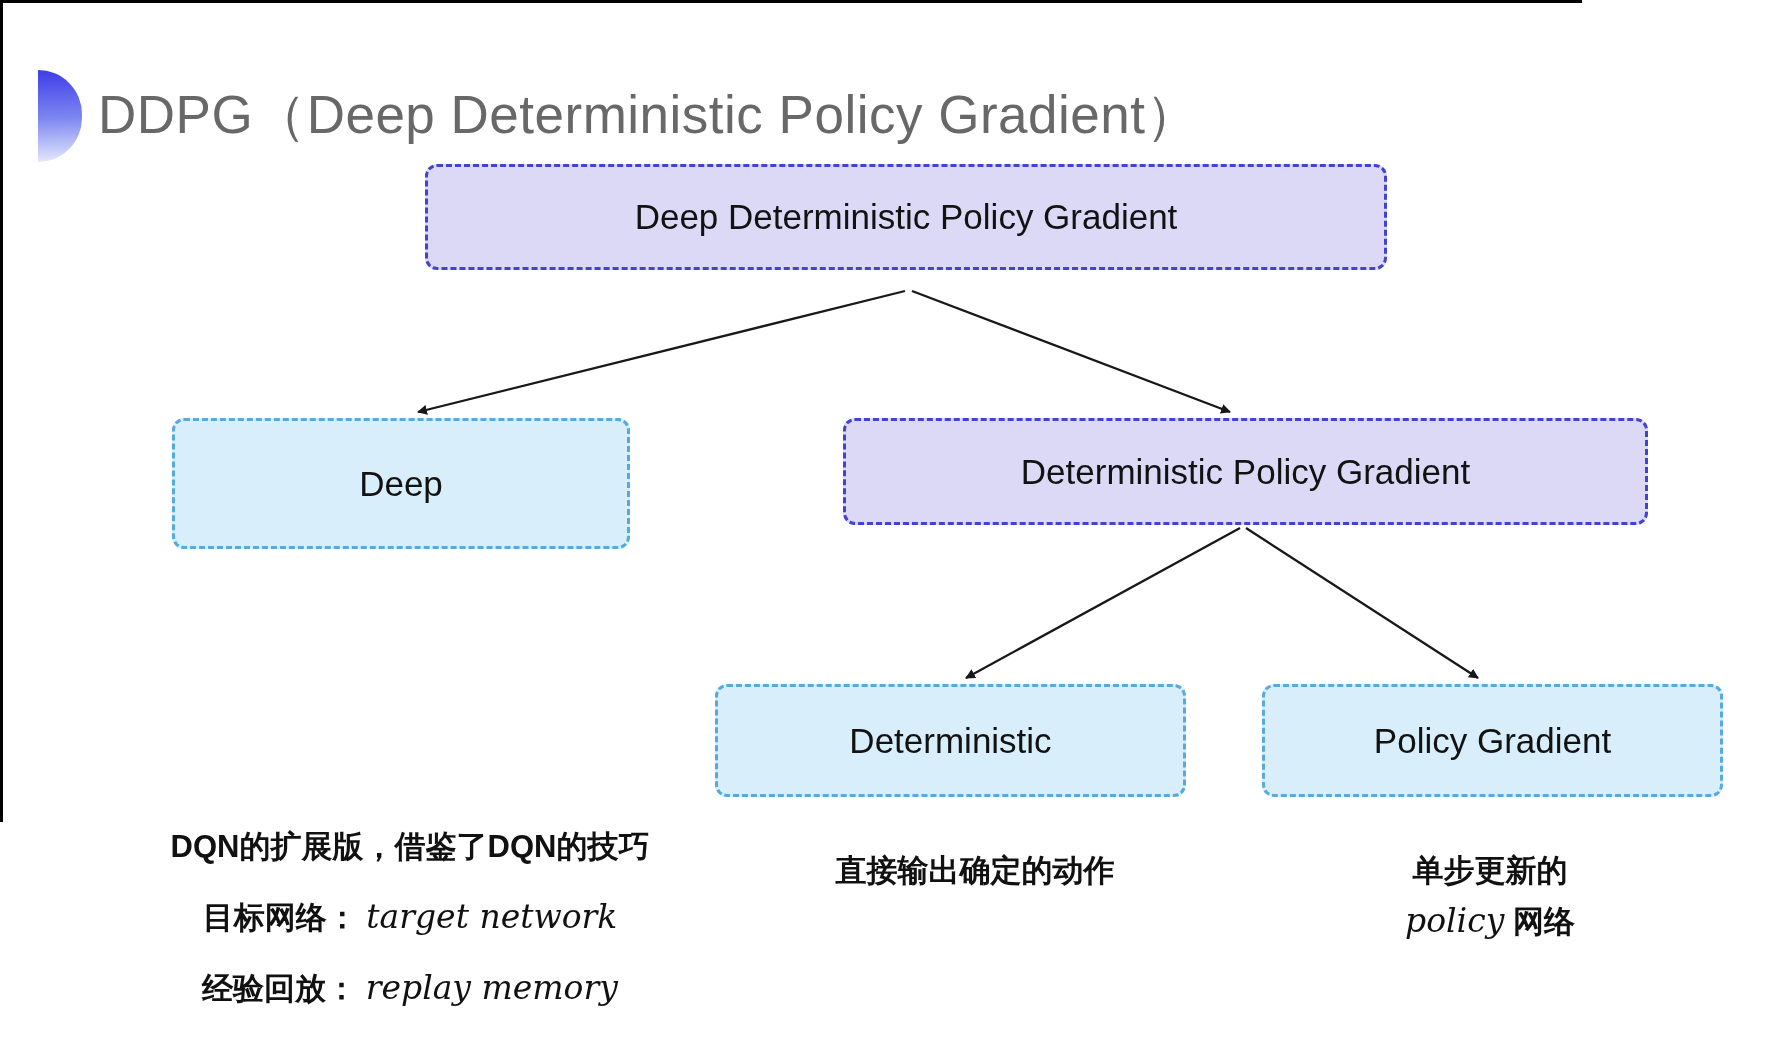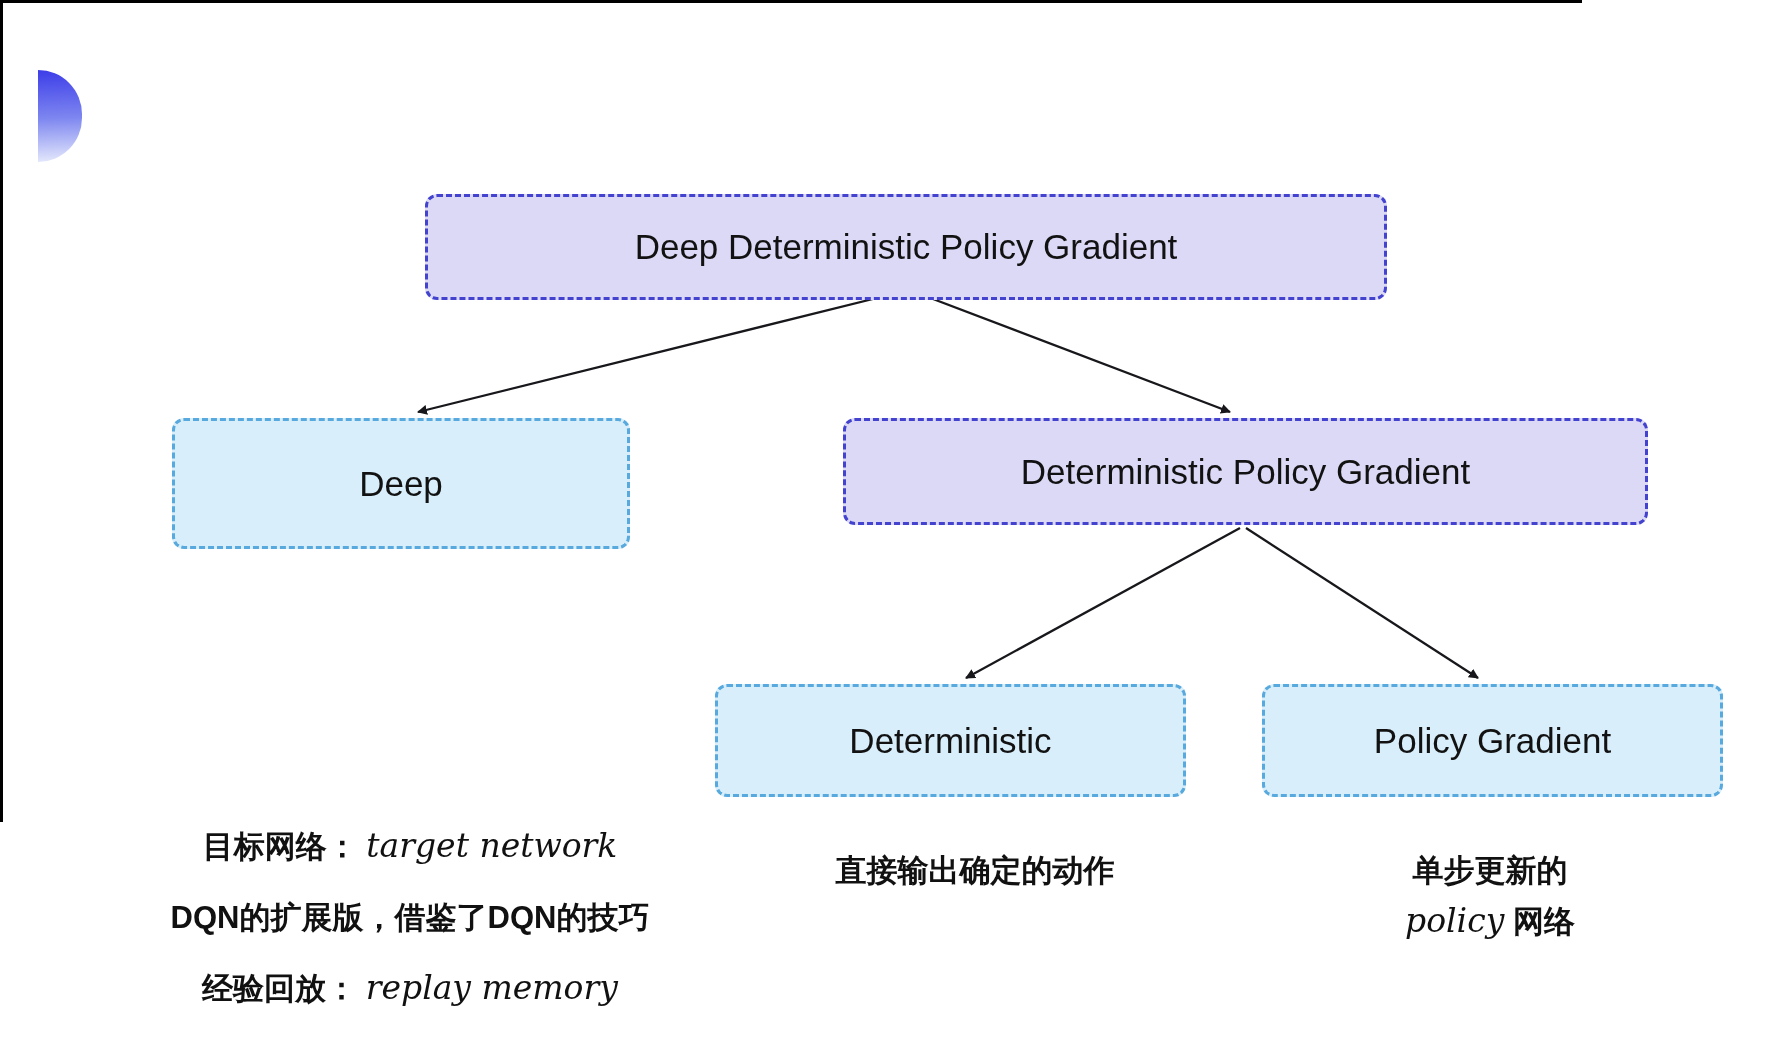--- a/index.html
+++ b/index.html
@@ -24,21 +24,21 @@
   }
 
   
   .node{
     position:absolute;display:flex;align-items:center;justify-content:center;
     border-radius:12px;box-sizing:border-box;
     font-size:35px;color:#121212;white-space:nowrap;
   }
   .node.purple{background:#dbd9f6;border:3px dashed #4343cf;}
   .node.blue{background:#d8eefb;border:3px dashed #58a9dd;}
-  #node-root{left:425px;top:194px;width:962px;height:106px;}
+  #node-root{left:425px;top:164px;width:962px;height:106px;}
   #node-deep{left:172px;top:418px;width:458px;height:131px;}
   #node-dpg{left:843px;top:418px;width:805px;height:107px;}
   #node-det{left:715px;top:684px;width:471px;height:113px;}
   #node-pg{left:1262px;top:684px;width:461px;height:113px;}
 
   
   .arrows{position:absolute;left:0;top:0;pointer-events:none;}
 
   
   .anno{position:absolute;color:#111;text-align:center;font-weight:600;}
@@ -56,20 +56,21 @@
   .anno .line2{margin-top:9px;}
 </style>
 </head>
 <body>
 
 <div class="edge-top"></div>
 <div class="edge-left"></div>
 
 <div class="title-row">
   <div class="bullet"></div>
+  <div class="page-title">DDPG（Deep Deterministic Policy Gradient）</div>
 </div>
 
 <svg class="arrows" width="1778" height="1056" viewBox="0 0 1778 1056">
   <defs>
     <marker id="arwh" markerWidth="12" markerHeight="10" refX="9" refY="5" orient="auto" markerUnits="userSpaceOnUse">
       <path d="M0,0 L10,5 L0,10 z" fill="#18181c"></path>
     </marker>
   </defs>
   <line x1="905" y1="291" x2="418" y2="412" stroke="#18181c" stroke-width="2.3" marker-end="url(#arwh)"></line>
   <line x1="912" y1="291" x2="1230" y2="412" stroke="#18181c" stroke-width="2.3" marker-end="url(#arwh)"></line>
@@ -91,25 +92,25 @@
 
 <div class="node blue" id="node-det">
   <span>Deterministic</span>
 </div>
 
 <div class="node blue" id="node-pg">
   <span>Policy Gradient</span>
 </div>
 
 <div class="anno" id="anno-left">
+  <div class="line">DQN的扩展版，借鉴了DQN的技巧</div>
   <div class="line">
     <span>目标网络：</span>
     <span class="term">target network</span>
   </div>
-  <div class="line">DQN的扩展版，借鉴了DQN的技巧</div>
   <div class="line">
     <span>经验回放：</span>
     <span class="term">replay memory</span>
   </div>
 </div>
 
 <div class="anno" id="anno-center">
   <div>直接输出确定的动作</div>
 </div>
 

